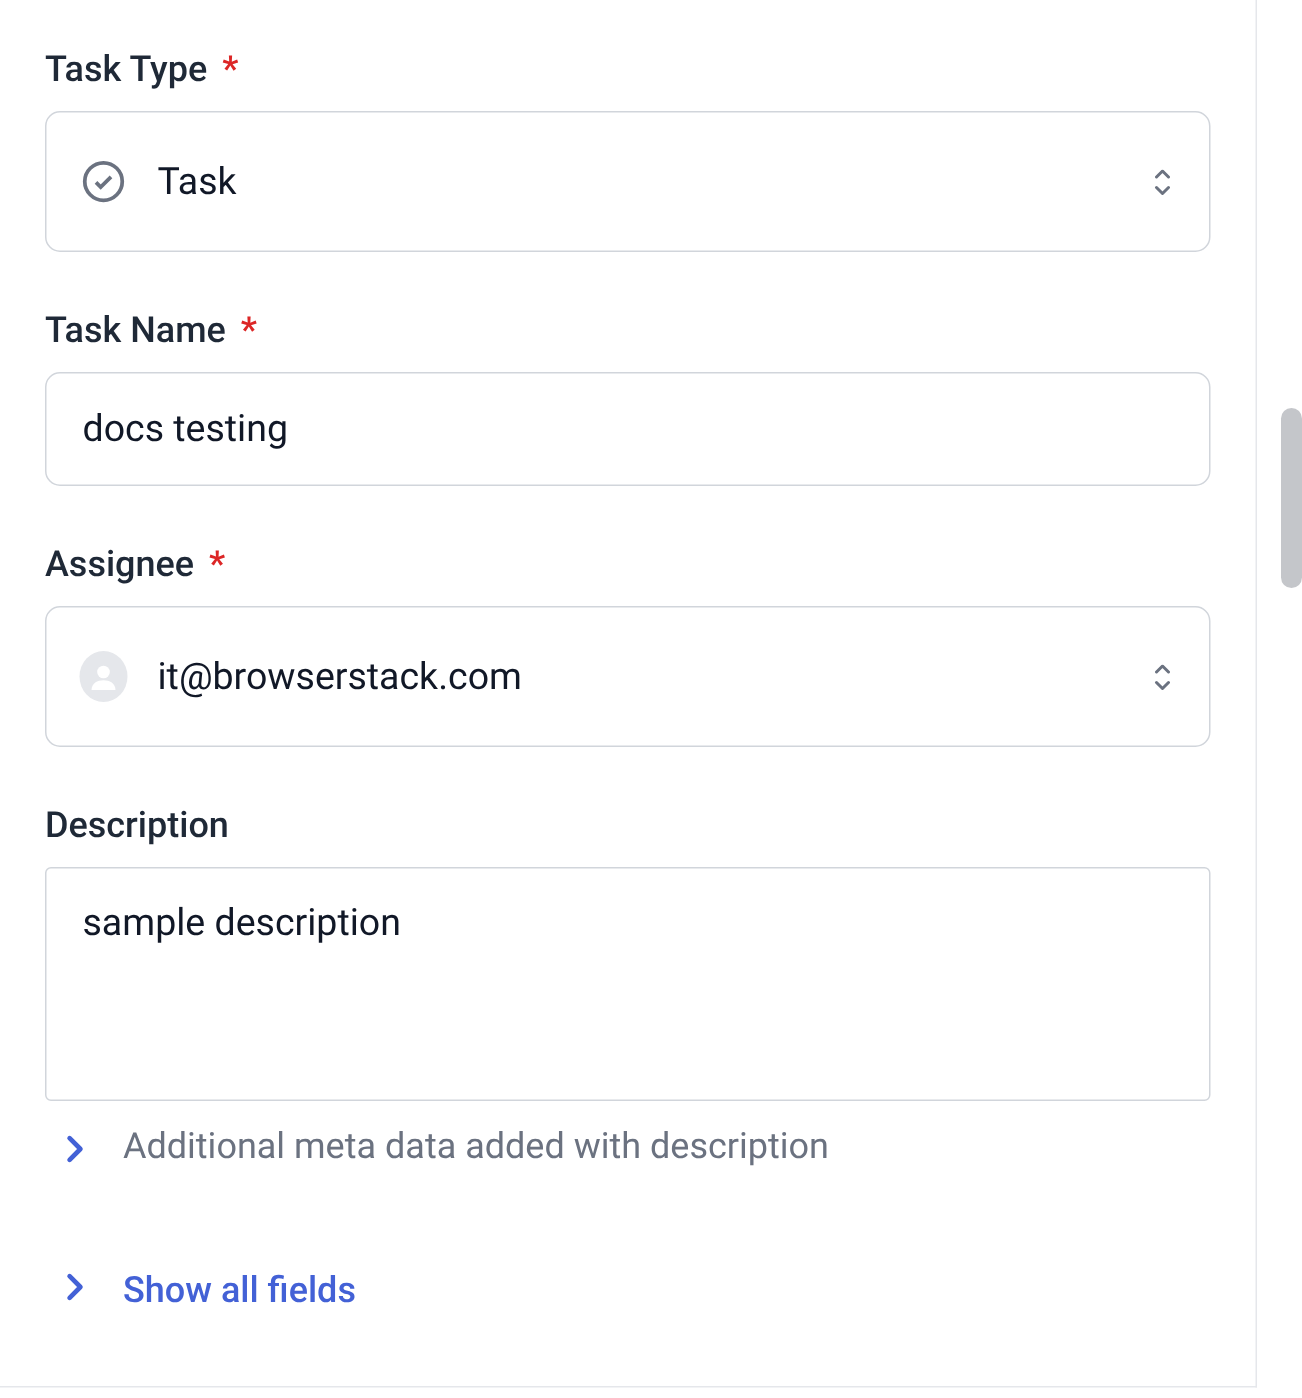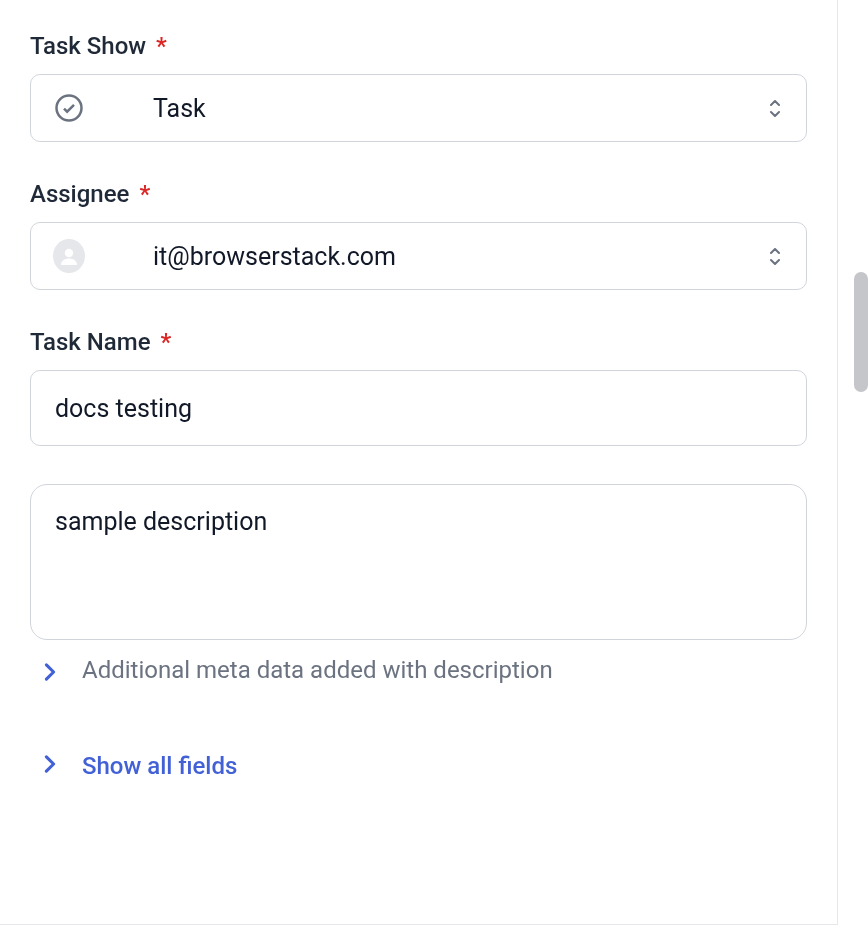--- a/index.html
+++ b/index.html
@@ -41,30 +41,29 @@
       margin-bottom: 14px;
       display: block;
     }
     .req {
       color: #dc2626;
       margin-left: 4px;
       font-weight: 600;
     }
     .select-box {
       width: 100%;
-      height: 68px;
+      height: 94px;
       border: 1px solid #d1d5db;
       border-radius: 10px;
       display: flex;
       align-items: center;
       padding: 0 22px;
       cursor: pointer;
       background: #fff;
       position: relative;
-      gap: 48px;
     }
     .select-icon {
       width: 32px;
       height: 32px;
       display: flex;
       align-items: center;
       justify-content: center;
       margin-right: 20px;
     }
     .select-value {
@@ -93,21 +92,21 @@
       font-size: 25px;
       color: #111827;
       background: #fff;
       outline: none;
       font-family: inherit;
     }
     .textarea-input {
       width: 100%;
       height: 156px;
       border: 1px solid #d1d5db;
-      border-radius: 17px;
+      border-radius: 4px;
       padding: 22px 24px;
       font-size: 25px;
       color: #111827;
       background: #fff;
       outline: none;
       resize: none;
       font-family: inherit;
     }
     .expand-row {
       display: flex;
@@ -157,21 +156,21 @@
       margin-bottom: 0;
     }
   </style>
 </head>
 <body>
 
 <div class="panel">
 
   <div class="field-group">
     <label class="field-label">
-      <span>Task Show</span>
+      <span>Task Type</span>
       <span class="req">*</span>
     </label>
     <div class="select-box">
       <span class="select-icon">
         <svg viewBox="0 0 24 24" width="30" height="30" fill="none" stroke="#6b7280" stroke-width="2">
           <circle cx="12" cy="12" r="10"></circle>
           <path d="M8 12.5l2.5 2.5L16 9.5"></path>
         </svg>
       </span>
       <span class="select-value">Task</span>
@@ -181,20 +180,28 @@
           </svg>
         <svg viewBox="0 0 12 7" width="12" height="7" fill="none" stroke="#6b7280" stroke-width="2" stroke-linecap="round" stroke-linejoin="round" style="margin-top:3px">
             <path d="M2 2 L6 6 L10 2"></path>
           </svg>
       </span>
     </div>
   </div>
 
   <div class="field-group">
     <label class="field-label">
+      <span>Task Name</span>
+      <span class="req">*</span>
+    </label>
+    <input type="text" class="text-input" value="docs testing" style="">
+  </div>
+
+  <div class="field-group">
+    <label class="field-label">
       <span>Assignee</span>
       <span class="req">*</span>
     </label>
     <div class="select-box">
       <span class="select-icon">
         <span class="avatar-icon">
           <svg viewBox="0 0 24 24" fill="#ffffff">
             <circle cx="12" cy="9" r="4.2"></circle>
             <path d="M4 21 C4 16.5 8 14.5 12 14.5 C16 14.5 20 16.5 20 21 Z"></path>
           </svg>
@@ -205,29 +212,24 @@
         <svg viewBox="0 0 12 7" width="12" height="7" fill="none" stroke="#6b7280" stroke-width="2" stroke-linecap="round" stroke-linejoin="round">
             <path d="M2 5 L6 1 L10 5"></path>
           </svg>
         <svg viewBox="0 0 12 7" width="12" height="7" fill="none" stroke="#6b7280" stroke-width="2" stroke-linecap="round" stroke-linejoin="round" style="margin-top:3px">
             <path d="M2 2 L6 6 L10 2"></path>
           </svg>
       </span>
     </div>
   </div>
 
-  <div class="field-group">
-    <label class="field-label">
-      <span>Task Name</span>
-      <span class="req">*</span>
-    </label>
-    <input type="text" class="text-input" value="docs testing" style="">
-  </div>
-
   <div class="field-group desc-group">
+    <label class="field-label">
+      <span>Description</span>
+    </label>
     <textarea class="textarea-input" style="">sample description</textarea>
     <div class="expand-row">
       <span class="expand-chevron">
         <svg viewBox="0 0 10 16" width="12" height="20" fill="none" stroke="#4361d6" stroke-width="2.6" stroke-linecap="round" stroke-linejoin="round">
             <path d="M2 2 L8 8 L2 14"></path>
           </svg>
       </span>
       <span class="expand-text-gray">Additional meta data added with description</span>
     </div>
   </div>

